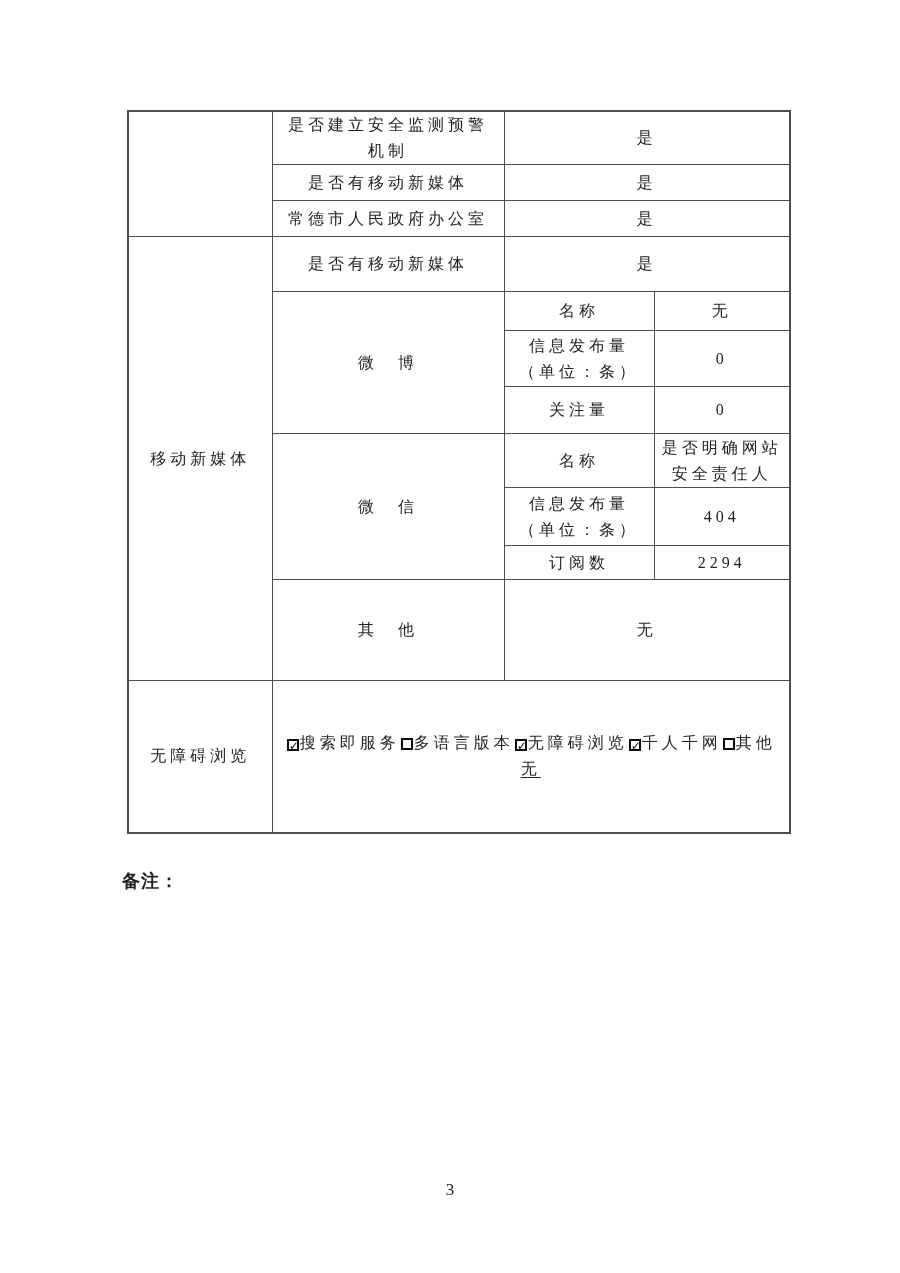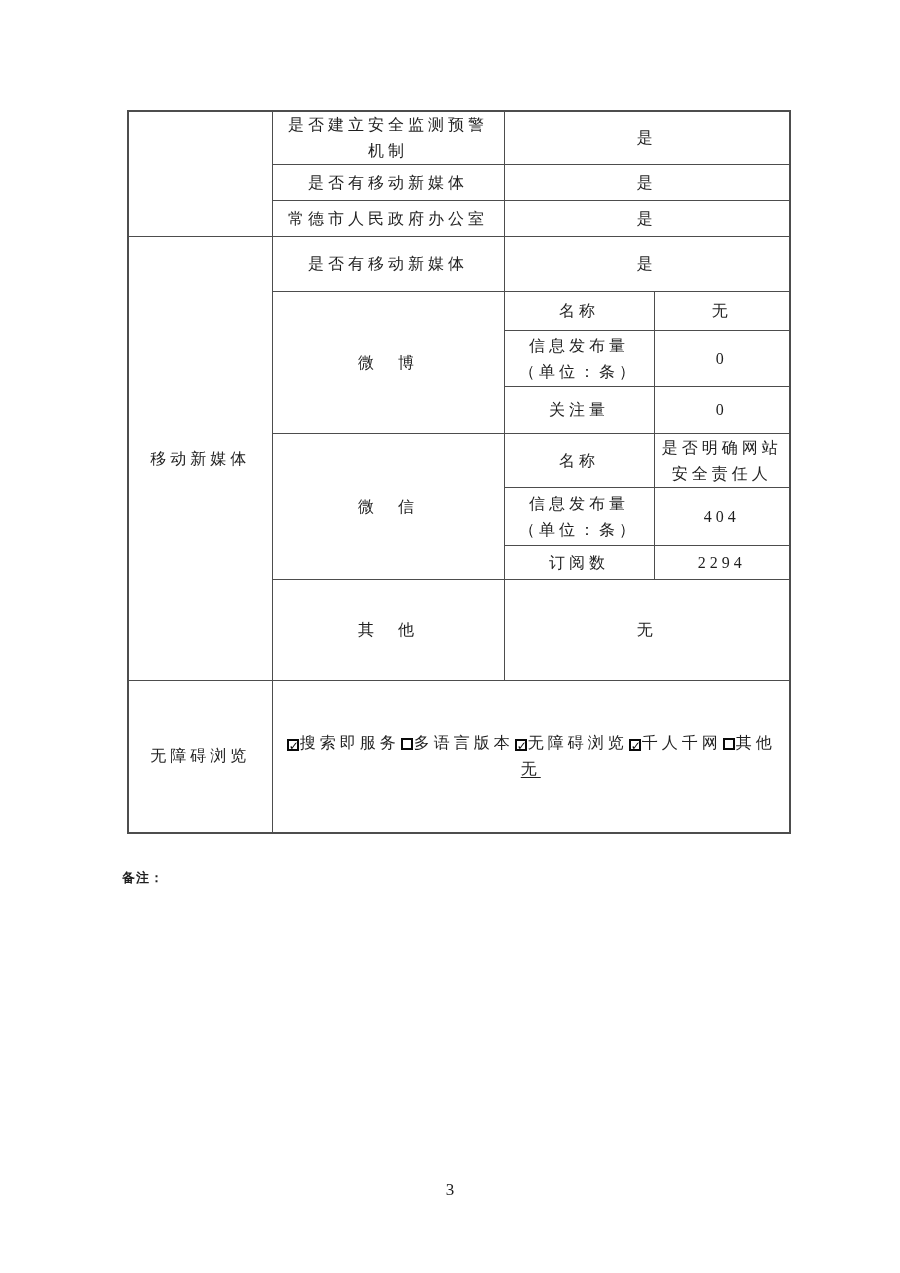--- a/index.html
+++ b/index.html
@@ -54,21 +54,21 @@
     margin: 0 1px;
     letter-spacing: 0;
     font-family: "DejaVu Sans", sans-serif;
     color: #0a0a0a;
   }
   .underlined { text-decoration: underline; text-underline-offset: 3px; }
   .notes {
     position: absolute;
     left: 122px; top: 869px;
     font-weight: 700;
-    font-size: 13px;
+    font-size: 18px;
     letter-spacing: 1px;
   }
   .pagenum {
     position: absolute;
     left: 0; top: 1180px;
     width: 100%;
     text-align: center;
     font-size: 17px;
   }
 </style>

